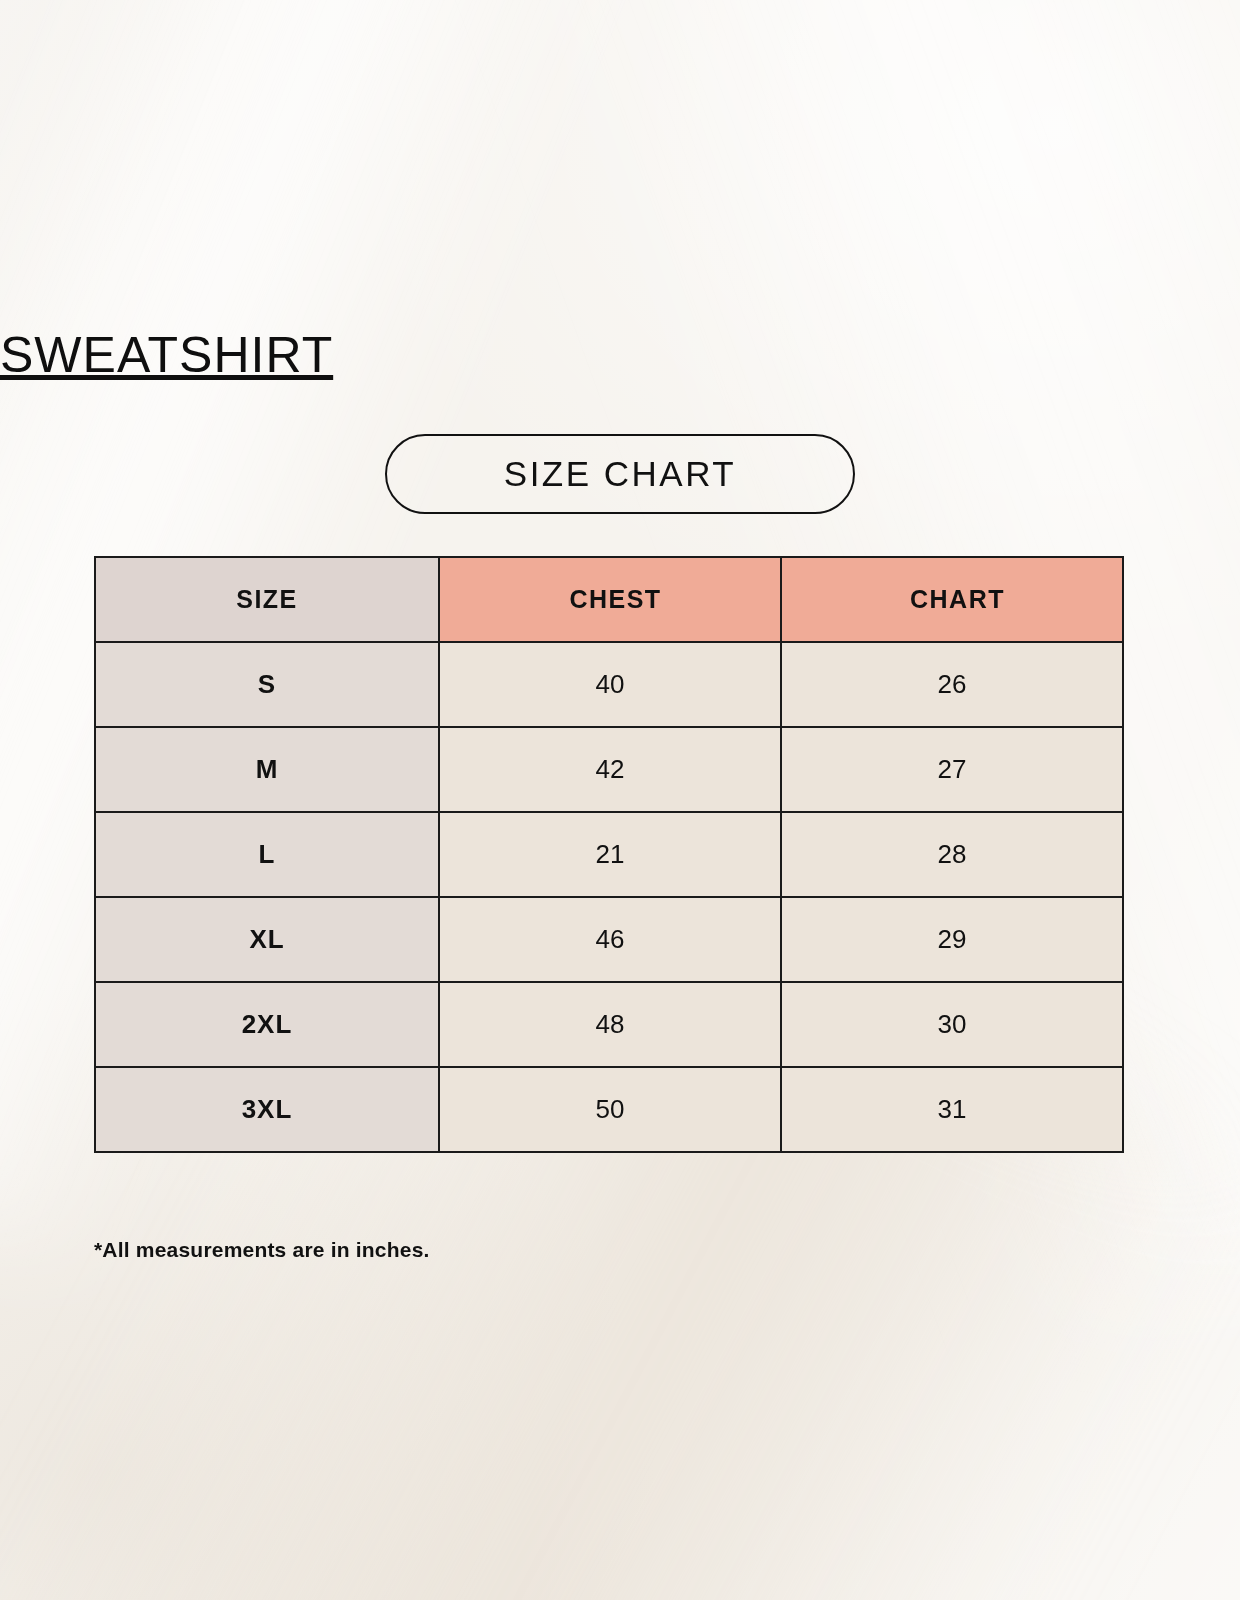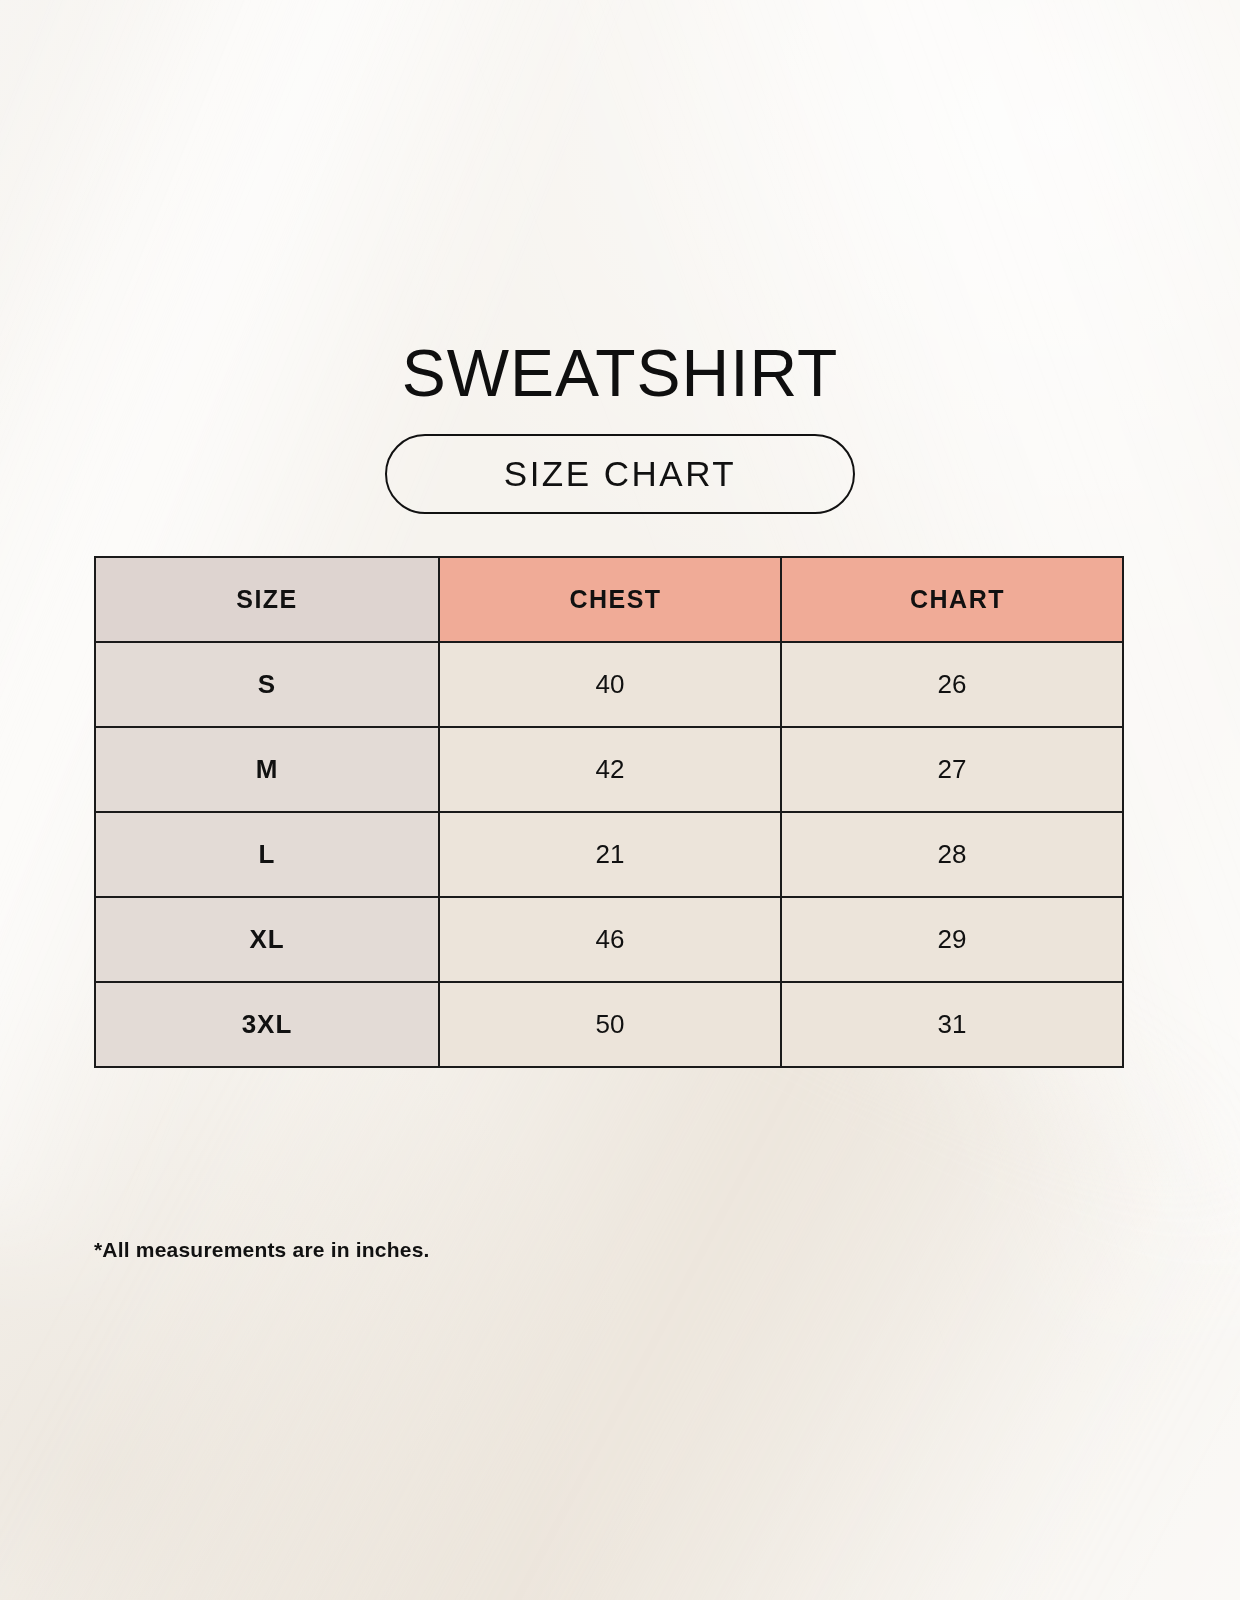--- a/index.html
+++ b/index.html
@@ -60,26 +60,26 @@
     width: 1240px;
     height: 1600px;
     box-sizing: border-box;
   }
 
   .title {
     position: absolute;
     top: 296px;
     left: 0;
     width: 1240px;
-    text-align: center;
-    font-size: 66px;
+    font-size: 50px;
     font-weight: 400;
     letter-spacing: 1px;
     line-height: 1;
     color: #0f0f0f;
+    text-decoration: underline;
   }
 
   .pill {
     position: absolute;
     top: 434px;
     left: 50%;
     transform: translateX(-50%);
     width: 470px;
     height: 80px;
     border: 2px solid #111111;
@@ -200,20 +200,25 @@
           <td class="c-size-cell">L</td>
           <td class="c-val">21</td>
           <td class="c-val">28</td>
         </tr>
         <tr>
           <td class="c-size-cell">XL</td>
           <td class="c-val">46</td>
           <td class="c-val">29</td>
         </tr>
         <tr>
+          <td class="c-size-cell">2XL</td>
+          <td class="c-val">48</td>
+          <td class="c-val">30</td>
+        </tr>
+        <tr>
           <td class="c-size-cell">3XL</td>
           <td class="c-val">50</td>
           <td class="c-val">31</td>
         </tr>
       </tbody>
     </table>
   </div>
 
   <div class="footnote">*All measurements are in inches.</div>
 

